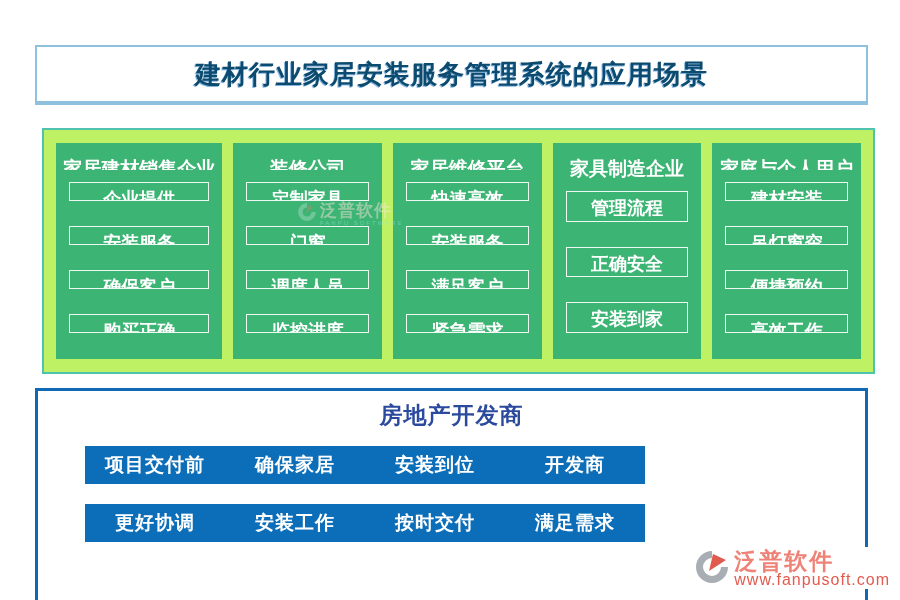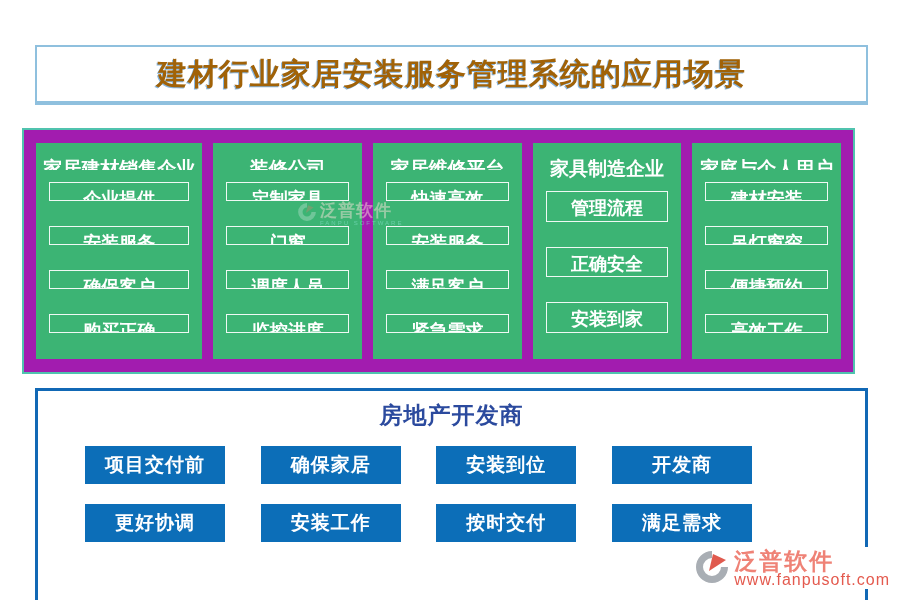--- a/index.html
+++ b/index.html
@@ -13,31 +13,31 @@
   .page { position: absolute; inset: 0; background: #fff; }
 
   
   .title-banner {
     position: absolute; left: 35px; top: 45px; width: 833px; height: 60px;
     border: 2px solid #8fc0de; border-bottom-width: 4px;
     display: flex; align-items: center; justify-content: center;
     background: #fff;
   }
   .page-title {
-    font-size: 30px; font-weight: bold; color: #a16207;
+    font-size: 26px; font-weight: bold; color: #0c4a6e;
     letter-spacing: 1px; white-space: nowrap;
     text-shadow: -1px 1px 0 rgba(91,155,213,0.75);
   }
 
   
   .scenarios-panel {
-    position: absolute; left: 22px; top: 128px; width: 833px; height: 246px;
+    position: absolute; left: 42px; top: 128px; width: 833px; height: 246px;
     border: 2px solid #50c3ae;
     display: flex; gap: 11px; padding: 13px 12px;
-    background: #a21caf;
+    background: #bef264;
   }
   .scenario-column {
     background: #3cb474; flex: 1; color: #fff;
     display: flex; flex-direction: column;
     padding: 13px 0 10px;
   }
   .scenario-column.wide { flex: 1.12; }
   .column-header {
     text-align: center; font-weight: bold; font-size: 19px;
     margin-bottom: 3px; white-space: nowrap; overflow: hidden;
@@ -68,21 +68,21 @@
   
   .developer-panel {
     position: absolute; left: 35px; top: 388px; width: 833px; height: 216px;
     border: 3px solid #1168b5; background: #fff;
   }
   .developer-header {
     text-align: center; font-weight: bold; font-size: 23px;
     color: #2b4a9e; margin-top: 9px; letter-spacing: 1px; white-space: nowrap;
   }
   .button-row {
-    display: flex; justify-content: space-between;
+    display: flex; justify-content: flex-start;
     padding-left: 47px; padding-right: 113px;
   }
   .button-row.row-1 { margin-top: 15px; }
   .button-row.row-2 { margin-top: 20px; }
   .developer-button {
     width: 140px; height: 38px; background: #0c6eb8; color: #fff;
     font-weight: bold; font-size: 19px; letter-spacing: 1px;
     display: flex; align-items: center; justify-content: center;
     white-space: nowrap;
   }

